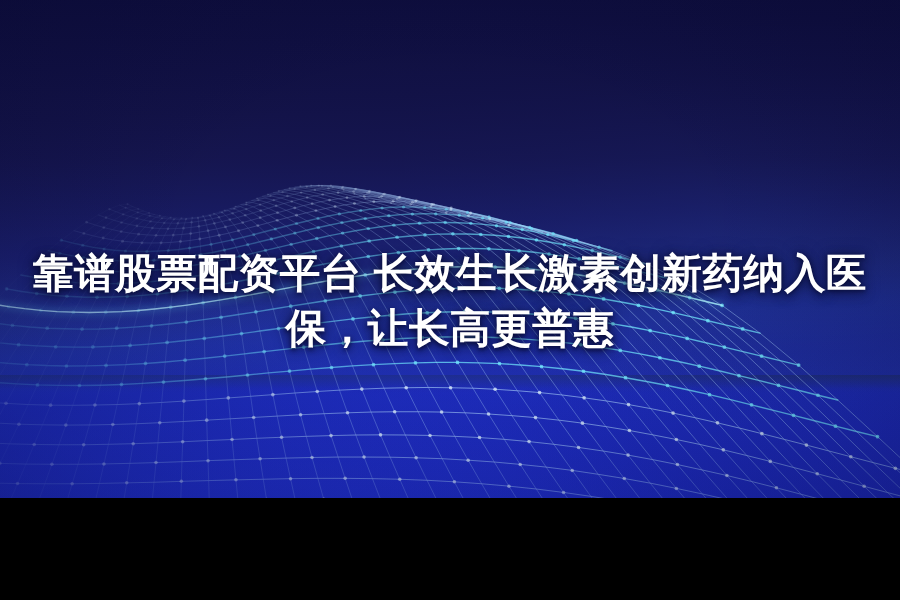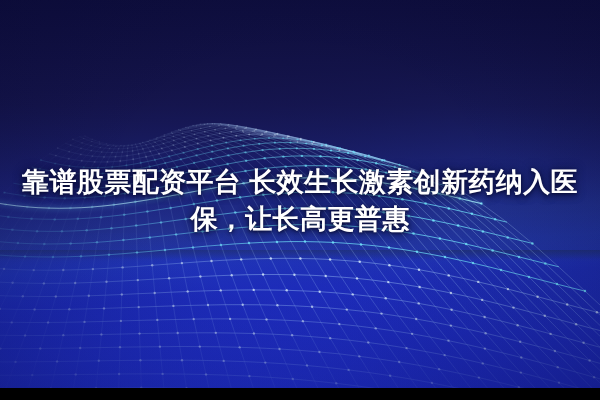--- a/index.html
+++ b/index.html
@@ -3,21 +3,21 @@
 <meta charset="utf-8">
 <style>
   html, body {
     margin: 0;
     padding: 0;
     background: #000;
   }
   #banner {
     position: relative;
     width: 600px;
-    height: 388px;
+    height: 332px;
     overflow: hidden;
     font-family: "Liberation Sans", "DejaVu Sans", sans-serif;
     background: #3b82f6;
   }
   
   .bg-base {
     position: absolute;
     inset: 0;
     background: linear-gradient(176deg,
         #141350 0%,

